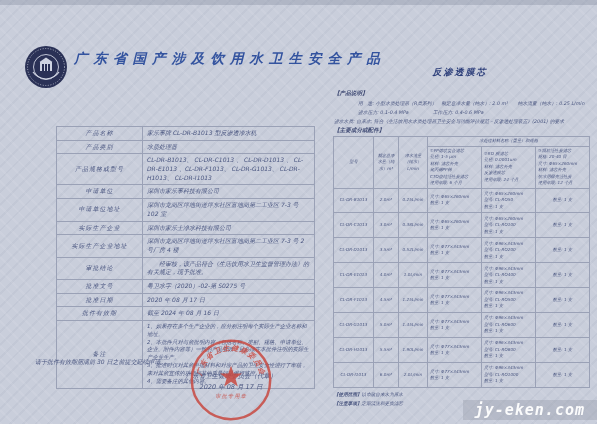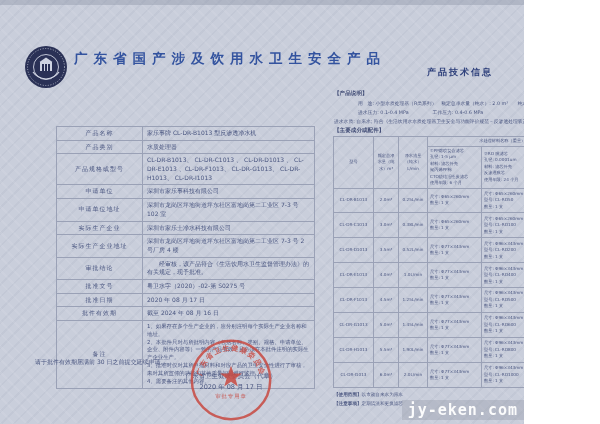--- a/index.html
+++ b/index.html
@@ -1,22 +1,23 @@
 <!DOCTYPE html>
 <html><head>
 <meta charset="utf-8">
 <style>
   html,body{margin:0;padding:0;}
   body{font-family:"DejaVu Sans",sans-serif;}
   #page{
-    position:relative;width:524px;height:424px;overflow:hidden;
+    position:relative;width:597px;height:424px;overflow:hidden;
     background-color:#c9cedb;
     background-image:
       repeating-linear-gradient(45deg, rgba(255,255,255,.07) 0 2px, transparent 2px 9px),
       repeating-linear-gradient(-45deg, rgba(90,100,130,.06) 0 2px, transparent 2px 9px);
+    font-style: italic;
   }
   #page::before{content:"";position:absolute;left:0;top:0;width:100%;height:5px;background:rgba(130,138,158,.35);}
   .abs{position:absolute;}
   
   .title-1{left:74px;top:50px;font-size:13.5px;font-weight:bold;letter-spacing:6px;color:#33539f;white-space:nowrap;}
   .title-2{left:138px;top:73px;font-size:12px;font-weight:bold;letter-spacing:6px;color:#33539f;white-space:nowrap;}
   .tech-title{left:395px;top:66px;width:130px;text-align:center;font-size:9px;font-weight:bold;color:#2c3e7a;letter-spacing:2px;}
   
   table{border-collapse:collapse;table-layout:fixed;}
   .cert-table{left:56px;top:126px;width:259px;height:229px;}
@@ -42,21 +43,21 @@
   }
   .tech-table thead th{text-align:center;}
   .tech-table td{text-align:left;}
   .tech-table td.c{text-align:center;}
   .foot-notes{left:334px;top:391px;font-size:4.6px;line-height:1.9;color:#4a5680;}
   .foot-notes b{font-weight:bold;}
   
   .watermark{
     right:0;bottom:4px;font-family:"DejaVu Sans Mono",monospace;font-weight:bold;
     font-size:15px;color:rgba(255,255,255,.95);background:rgba(150,156,168,.38);
-    padding:1px 6px;letter-spacing:1px;
+    padding:1px 12px;letter-spacing:1px;
   }
   .emblem{left:23px;top:44px;}
   .seal{left:185px;top:336px;}
 </style>
 </head>
 <body>
 
 <div id="page">
 
   <svg class="abs emblem" width="46" height="46" viewBox="0 0 46 46">
@@ -65,21 +66,21 @@
     <circle cx="23" cy="23" r="12.5" fill="none" stroke="#cfd4e2" stroke-width="0.9"></circle>
     <rect x="17" y="18" width="12" height="9" fill="#cfd4e2"></rect>
     <rect x="19" y="20" width="2" height="7" fill="#2a3156"></rect>
     <rect x="22" y="20" width="2" height="7" fill="#2a3156"></rect>
     <rect x="25" y="20" width="2" height="7" fill="#2a3156"></rect>
     <polygon points="23,13.5 29.5,18 16.5,18" fill="#cfd4e2"></polygon>
     <path d="M10,28 Q14,34 23,35 Q32,34 36,28" fill="none" stroke="#cfd4e2" stroke-width="1.2"></path>
   </svg>
 
   <div class="abs title-1">广东省国产涉及饮用水卫生安全产品</div>
-  <div class="abs tech-title">产品技术信息</div>
+  <div class="abs tech-title">反渗透膜芯</div>
 
   <table class="abs cert-table">
     <colgroup>
         <col style="width:86px">
         <col>
       </colgroup>
     <tbody>
         <tr>
           <th>产品名称</th>
           <td>家乐事牌 CL-DR-B1013 型反渗透净水机</td>

